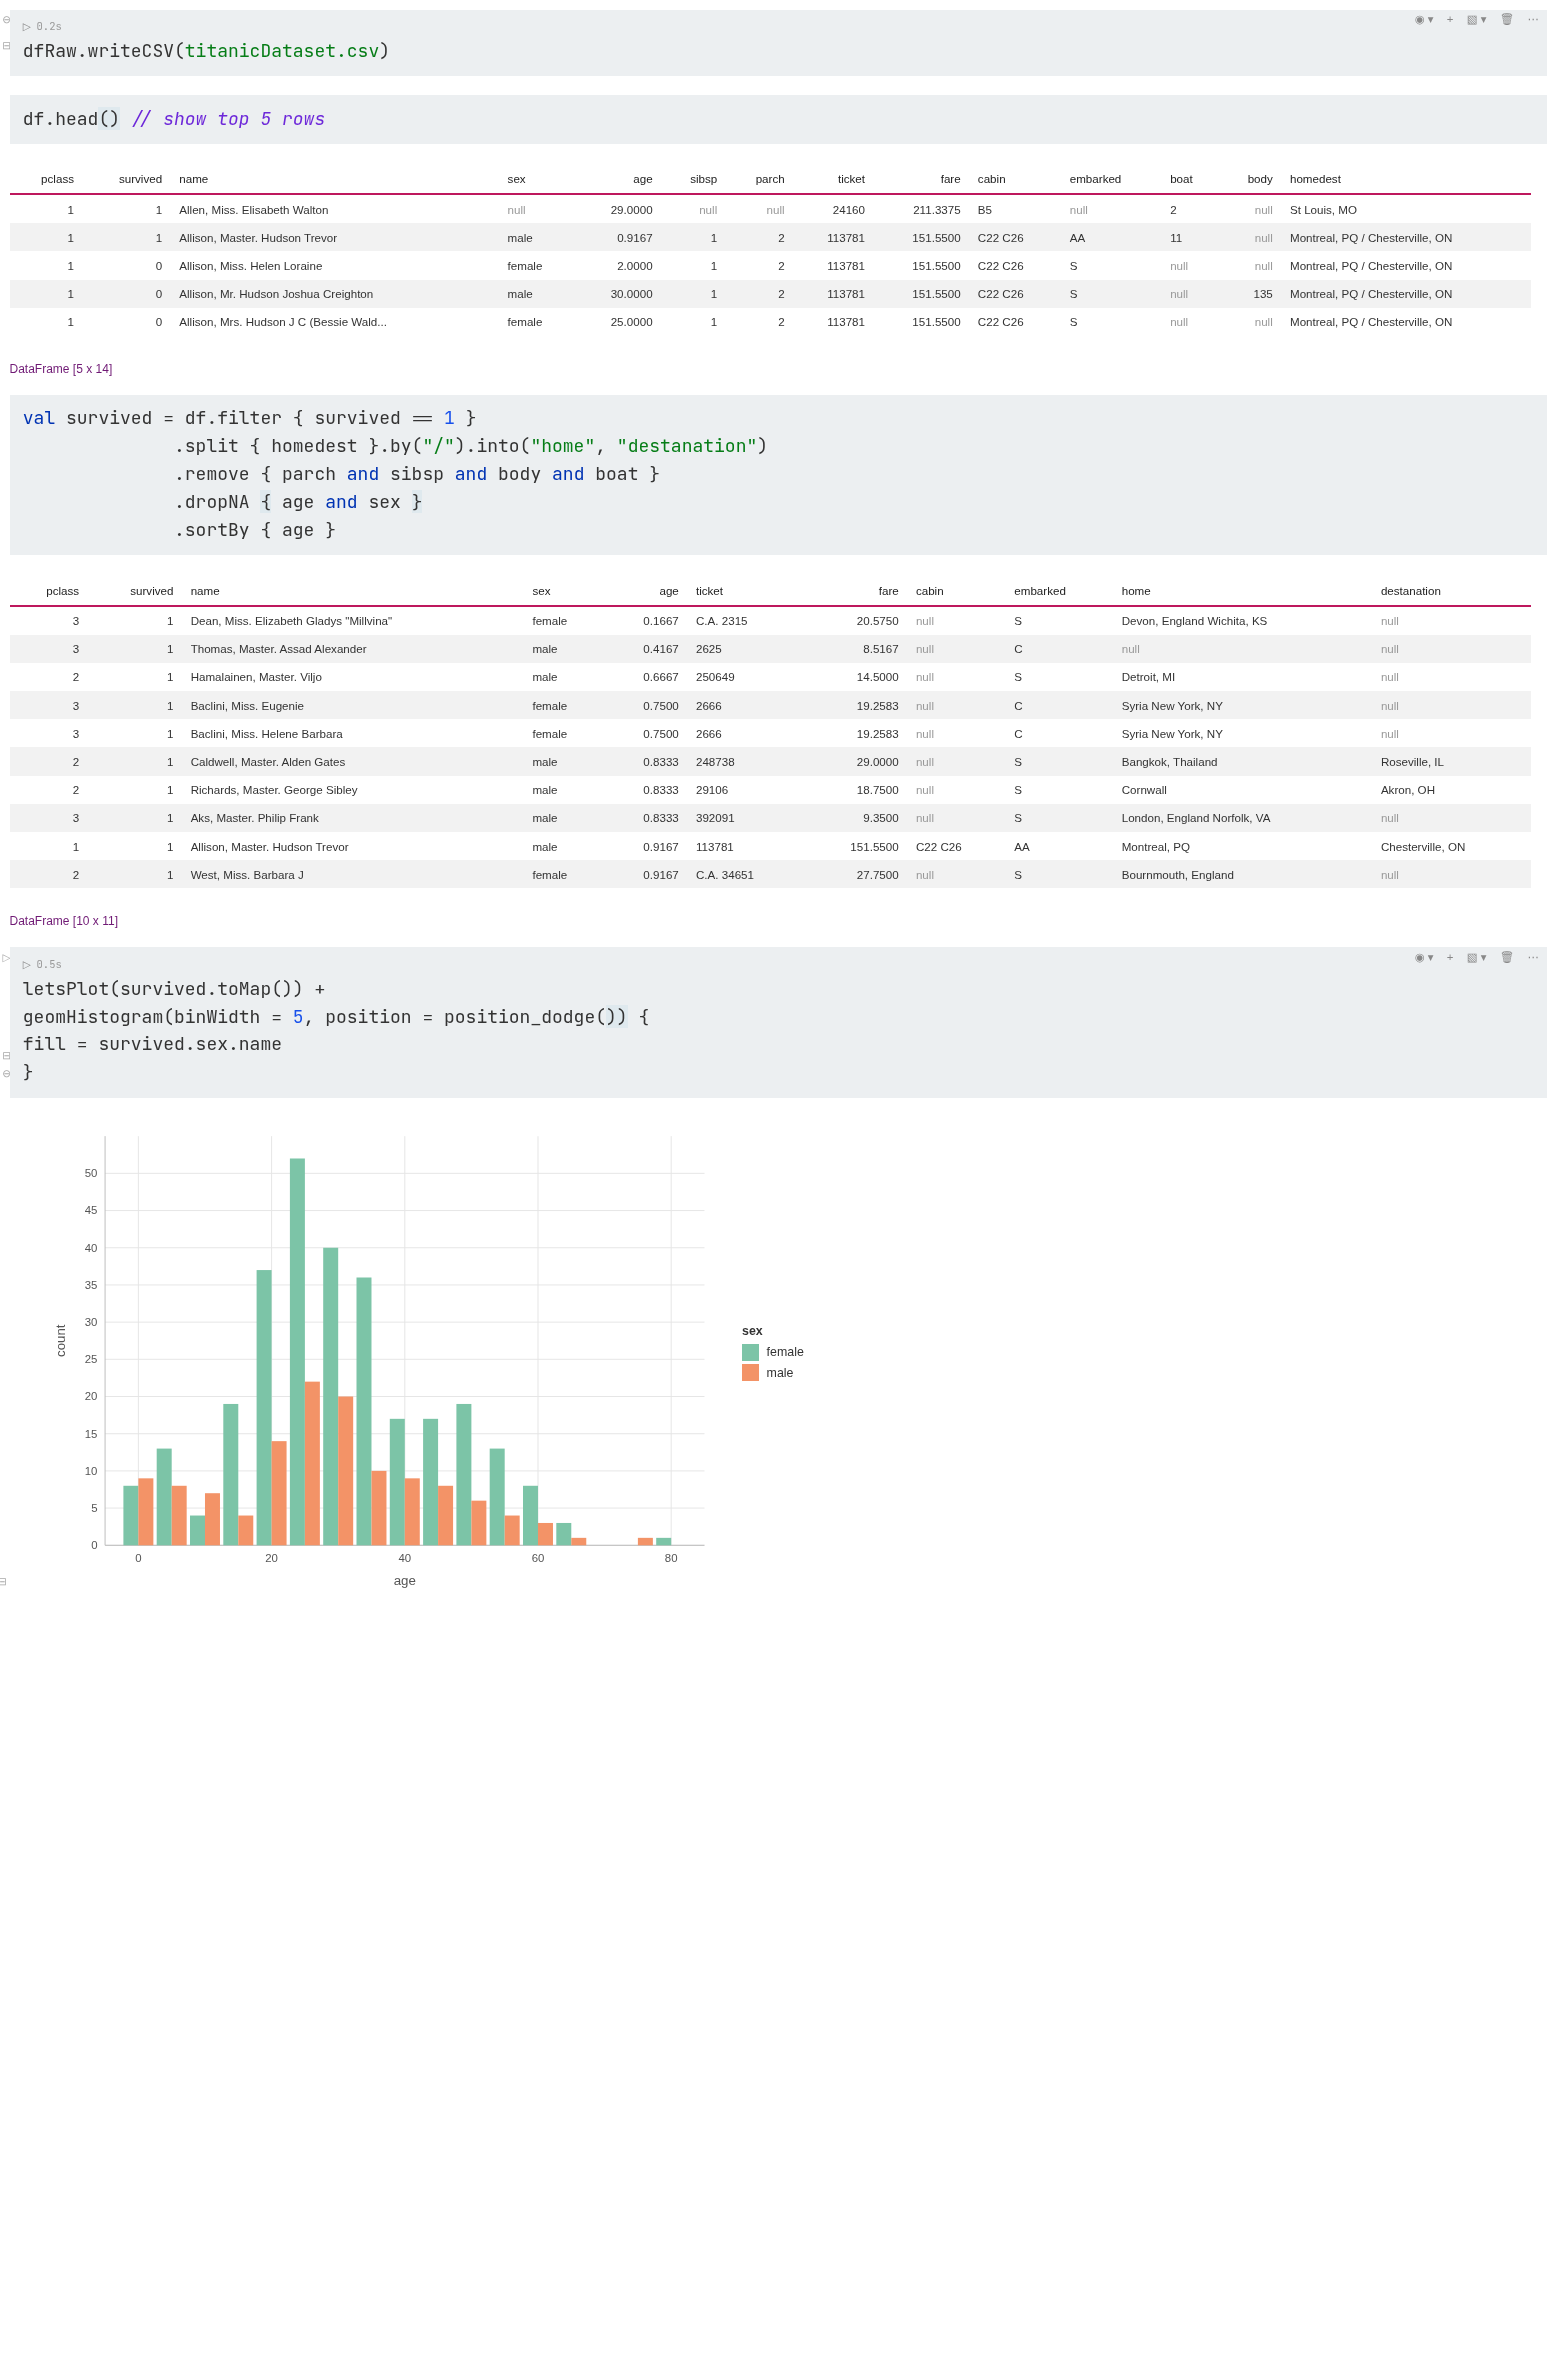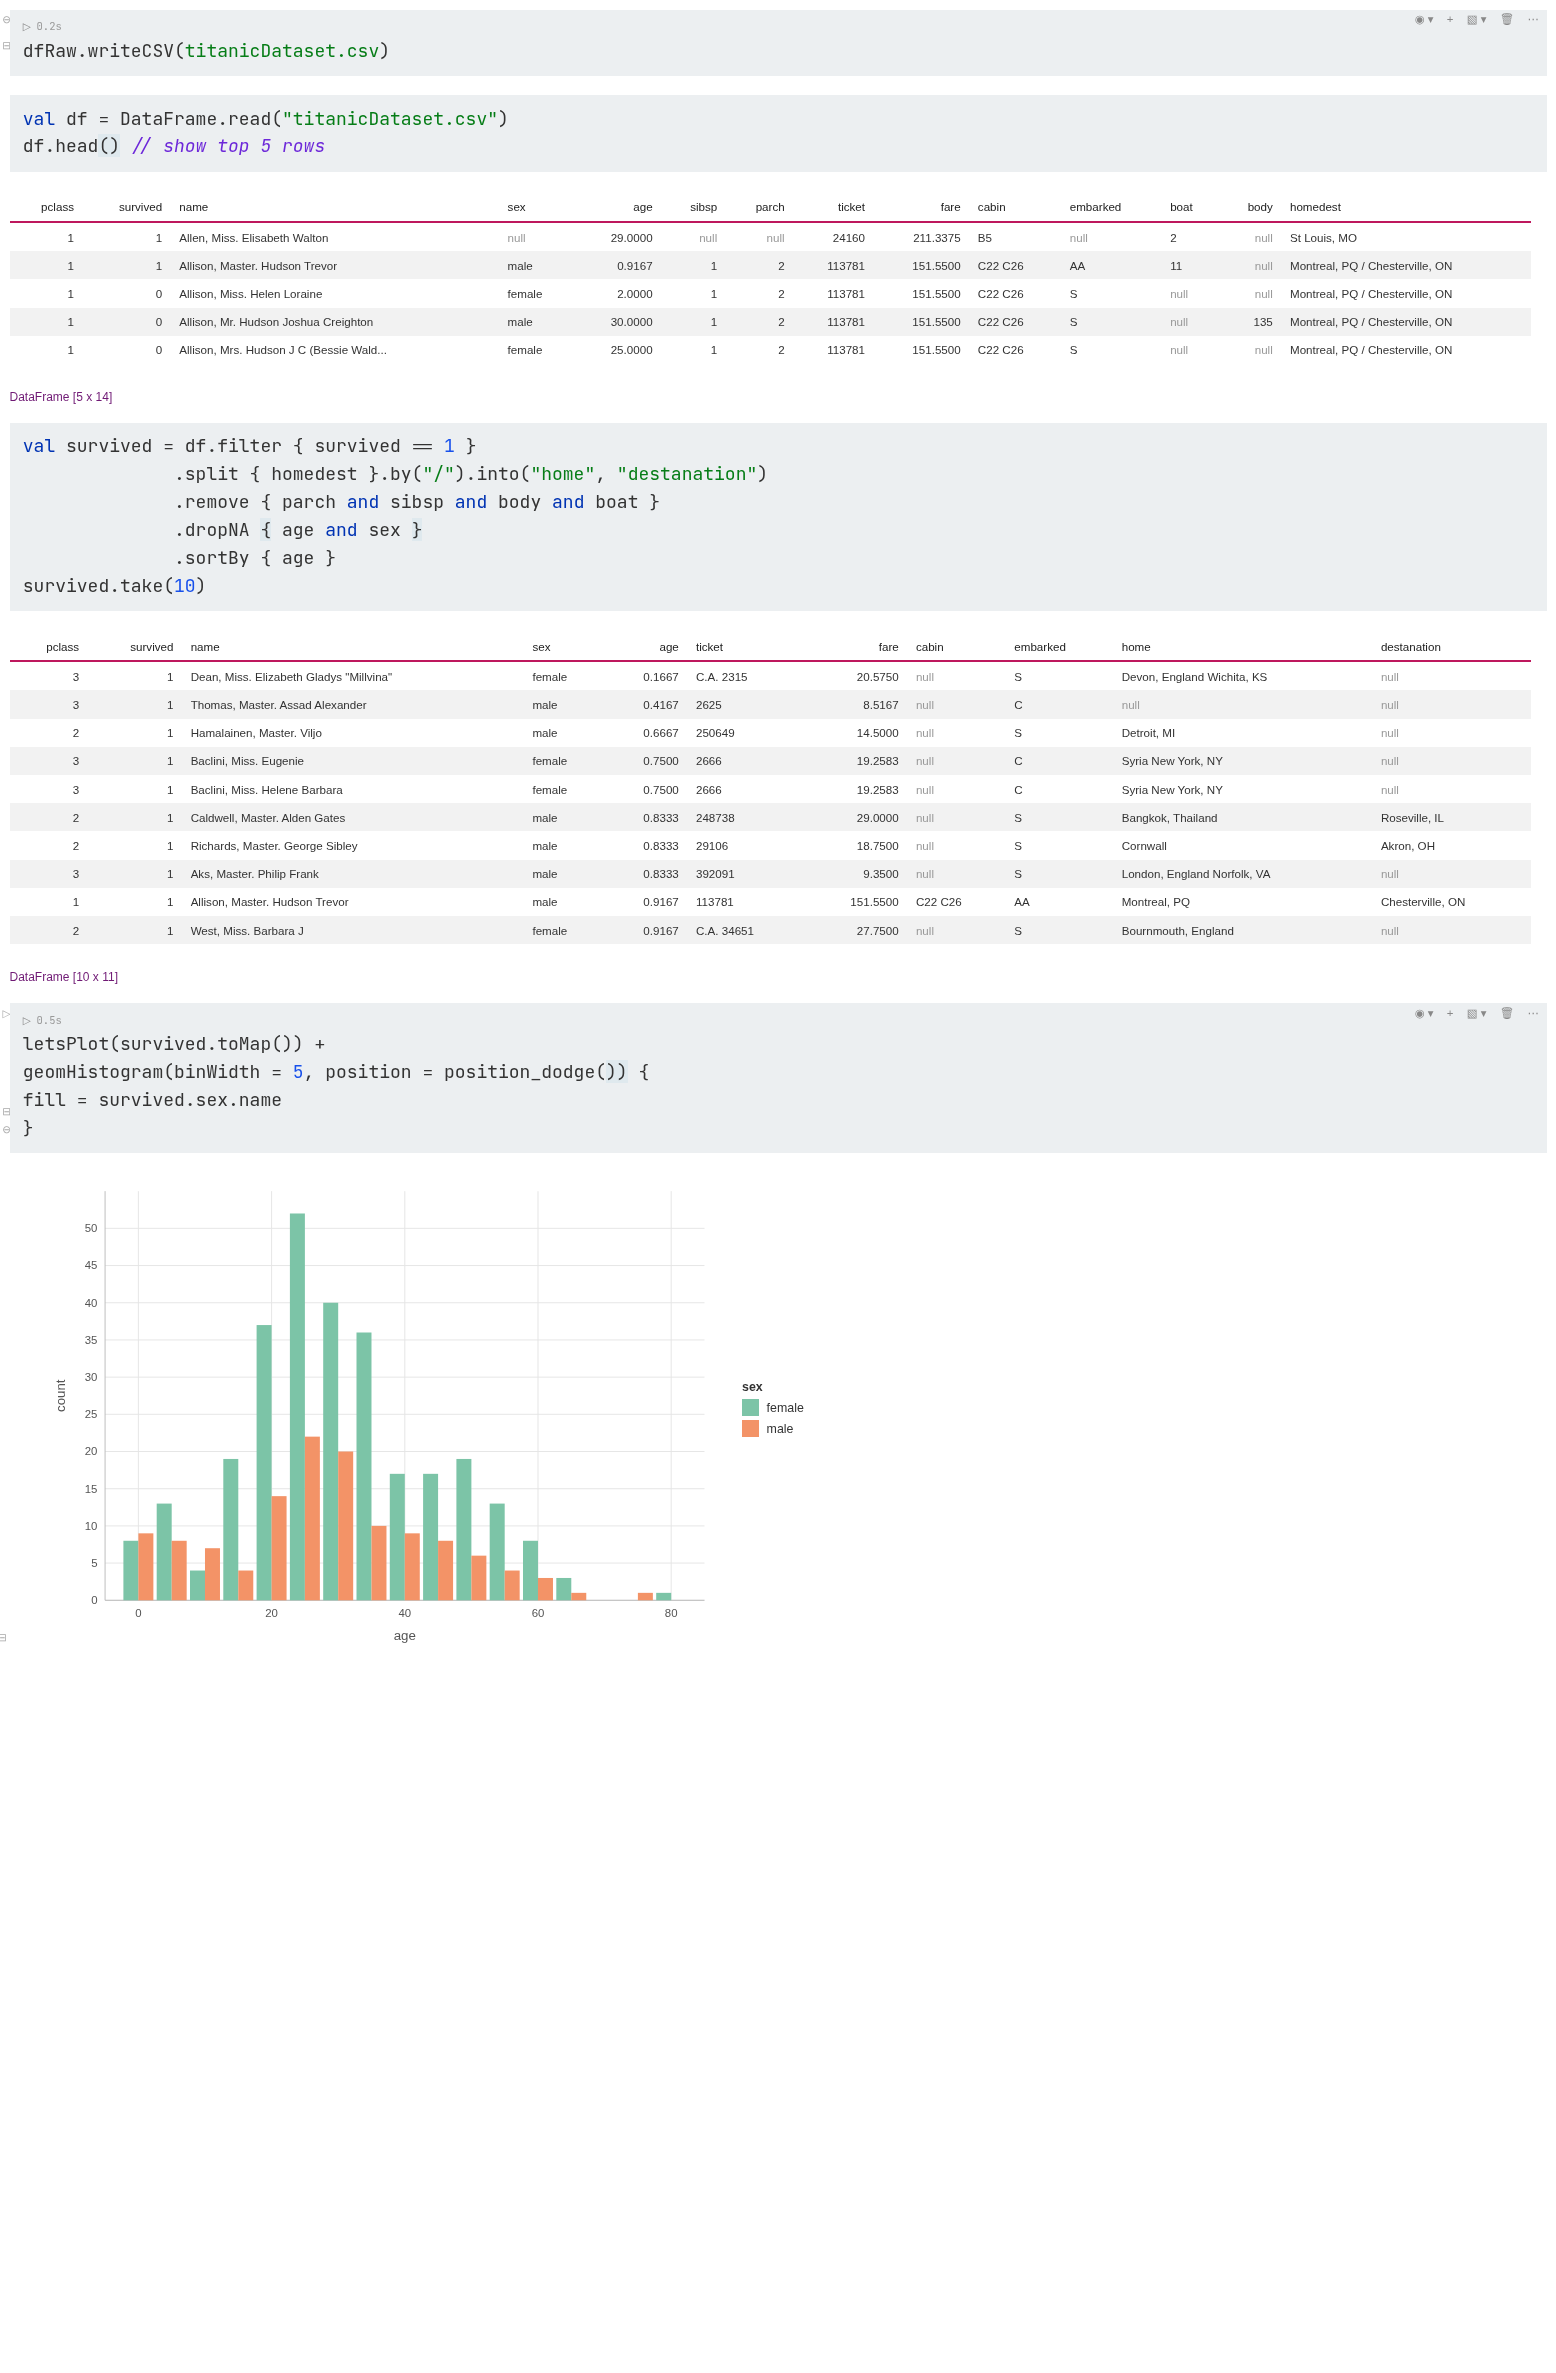--- a/index.html
+++ b/index.html
@@ -97,21 +97,20 @@
     <div class="run-row">
       <span class="run-tri">▷</span>
       <span class="run-time">0.2s</span>
     </div>
     <div class="mono">dfRaw.writeCSV(<span class="tok-str">titanicDataset.csv</span>)</div>
   </div>
 </div>
 
 <div class="cell-wrap">
   <div class="cell-code">
-    <div class="mono"><span class="tok-kw">val</span> df = DataFrame.read(<span class="tok-str">"titanicDataset.csv"</span>)</div>
     <div class="mono">df.head<span class="tok-hl">()</span><span class="tok-comment"> // show top 5 rows</span></div>
   </div>
   <div class="output-area">
     <table class="dataframe" id="table1">
         <thead>
           <tr>
             <th class="num">pclass</th>
             <th class="num">survived</th>
             <th>name</th>
             <th>sex</th>
@@ -214,21 +213,20 @@
   </div>
 </div>
 
 <div class="cell-wrap">
   <div class="cell-code">
     <div class="mono"><span class="tok-kw">val</span> survived = df.filter { survived == <span class="tok-num">1</span> }</div>
     <div class="mono">&nbsp;&nbsp;&nbsp;&nbsp;&nbsp;&nbsp;&nbsp;&nbsp;&nbsp;&nbsp;&nbsp;&nbsp;&nbsp;&nbsp;.split { homedest }.by(<span class="tok-str">"/"</span>).into(<span class="tok-str">"home"</span>, <span class="tok-str">"destanation"</span>)</div>
     <div class="mono">&nbsp;&nbsp;&nbsp;&nbsp;&nbsp;&nbsp;&nbsp;&nbsp;&nbsp;&nbsp;&nbsp;&nbsp;&nbsp;&nbsp;.remove { parch <span class="tok-kw">and</span> sibsp <span class="tok-kw">and</span> body <span class="tok-kw">and</span> boat }</div>
     <div class="mono">&nbsp;&nbsp;&nbsp;&nbsp;&nbsp;&nbsp;&nbsp;&nbsp;&nbsp;&nbsp;&nbsp;&nbsp;&nbsp;&nbsp;.dropNA <span class="tok-hl">{</span> age <span class="tok-kw">and</span> sex <span class="tok-hl">}</span></div>
     <div class="mono">&nbsp;&nbsp;&nbsp;&nbsp;&nbsp;&nbsp;&nbsp;&nbsp;&nbsp;&nbsp;&nbsp;&nbsp;&nbsp;&nbsp;.sortBy { age }</div>
-    <div class="mono">survived.take(<span class="tok-num">10</span>)</div>
   </div>
   <div class="output-area">
     <table class="dataframe" id="table2">
         <thead>
           <tr>
             <th class="num">pclass</th>
             <th class="num">survived</th>
             <th>name</th>
             <th>sex</th>
             <th class="num">age</th>

